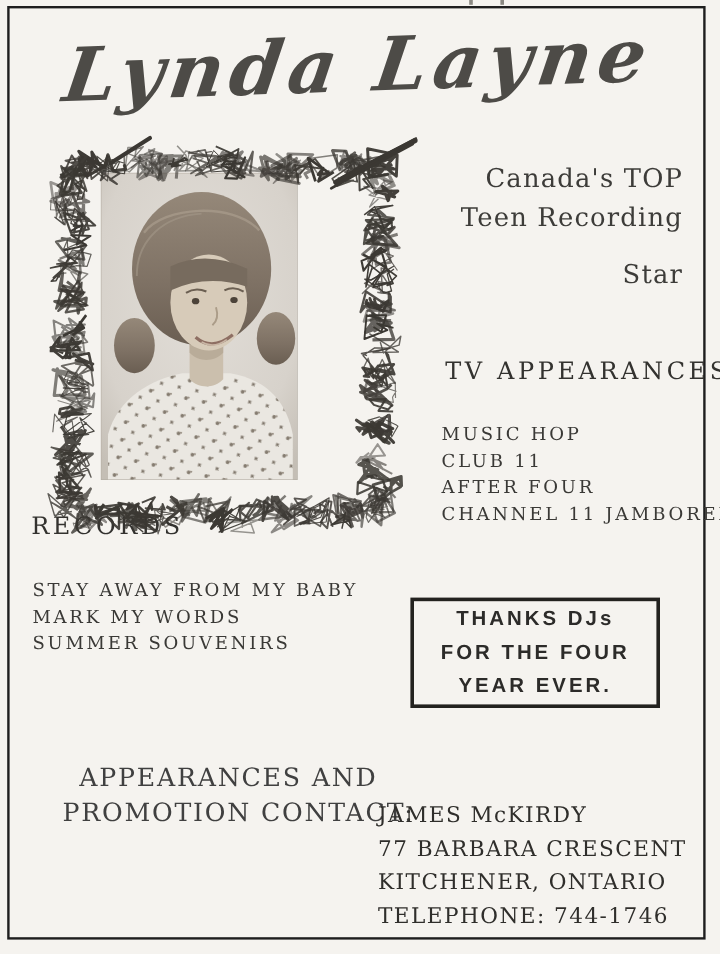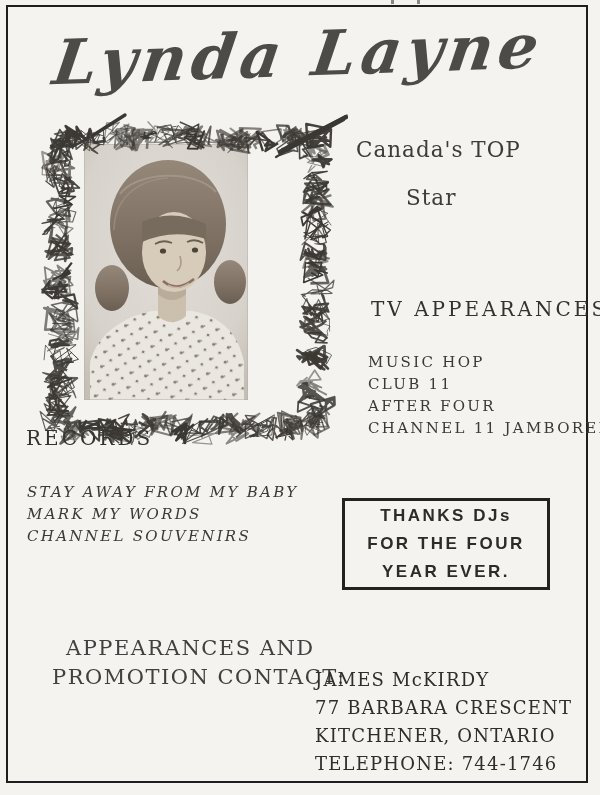--- a/index.html
+++ b/index.html
@@ -12,32 +12,32 @@
     position:absolute; left:6px; top:5px; width:582px; height:778px;
     border:2px solid #1e1e1e; box-sizing:border-box; pointer-events:none;
   }
   .crop-fragment { position:absolute; background:#8a8882; }
   .title {
     position:absolute; left:55px; top:18px; width:480px; text-align:center;
     font-size:62px; font-style:italic; font-weight:bold; color:#4d4b47;
     transform:skewX(-10deg) rotate(-2deg); letter-spacing:5px; white-space:nowrap;
   }
   .tagline {
-    position:absolute; left:356px; top:134px; font-size:21.5px; line-height:32px;
-    color:#3d3c39; letter-spacing:1px; white-space:nowrap;
+    position:absolute; left:384px; top:134px; font-size:21.5px; line-height:32px;
+    color:#3d3c39; letter-spacing:1px; white-space:nowrap;text-align:right;
   }
   .tagline .ind { padding-left:50px;margin-top:16px; }
   .photo { position:absolute; left:84px; top:144px; width:164px; height:256px; z-index:1; }
   .scribble { position:absolute; left:28px; top:112px; width:320px; height:348px; z-index:2; pointer-events:none; }
   .heading { position:absolute; font-size:20px; letter-spacing:3px; color:#33322f; white-space:nowrap; }
   .tv-heading { left:371px; top:297px; }
   .records-heading { left:26px; top:426px; }
   .list { position:absolute; font-size:15px; letter-spacing:2.3px; line-height:22px; color:#3a3936; white-space:nowrap; }
   .tv-list { left:368px; top:351px; }
-  .records-list { left:27px; top:481px;font-style:italic; }
+  .records-list { left:27px; top:481px; }
   .thanks-box {
     position:absolute; left:342px; top:498px; width:208px; height:92px;
     border:3px solid #23221f; box-sizing:border-box;
     display:flex; flex-direction:column; justify-content:center; align-items:center;
     font-family:"Liberation Sans", sans-serif; font-weight:600;
     font-size:17px; letter-spacing:2.5px; line-height:28px; color:#2c2b29;
     text-align:center; white-space:nowrap;
   }
   .contact-heading {
     position:absolute; left:52px; top:634px; font-size:21px; letter-spacing:1.5px;
@@ -55,20 +55,21 @@
 <div class="page">
   <div class="frame"></div>
 
   <div class="crop-fragment" style="left:391px;top:0;width:3px;height:4px;"></div>
   <div class="crop-fragment" style="left:417px;top:0;width:3px;height:4px;"></div>
 
   <div class="title">Lynda Layne</div>
 
   <div class="tagline">
     <div>Canada's TOP</div>
+    <div>Teen Recording</div>
     <div class="ind">Star</div>
   </div>
 
   <svg class="photo" viewBox="0 0 164 256">
     <defs>
       <radialGradient id="pbg" cx="50%" cy="38%" r="75%">
         <stop offset="0%" stop-color="#e2ded8"></stop>
         <stop offset="70%" stop-color="#d7d2cb"></stop>
         <stop offset="100%" stop-color="#c4beb5"></stop>
       </radialGradient>
@@ -285,21 +286,21 @@
     <div>MUSIC HOP</div>
     <div>CLUB 11</div>
     <div>AFTER FOUR</div>
     <div>CHANNEL 11 JAMBOREE</div>
   </div>
 
   <div class="heading records-heading">RECORDS</div>
   <div class="list records-list">
     <div>STAY AWAY FROM MY BABY</div>
     <div>MARK MY WORDS</div>
-    <div>CHANNEL SOUVENIRS</div>
+    <div>SUMMER SOUVENIRS</div>
   </div>
 
   <div class="thanks-box">
     <div>THANKS DJs</div>
     <div>FOR THE FOUR</div>
     <div>YEAR EVER.</div>
   </div>
 
   <div class="contact-heading">
     <div class="l1">APPEARANCES AND</div>

